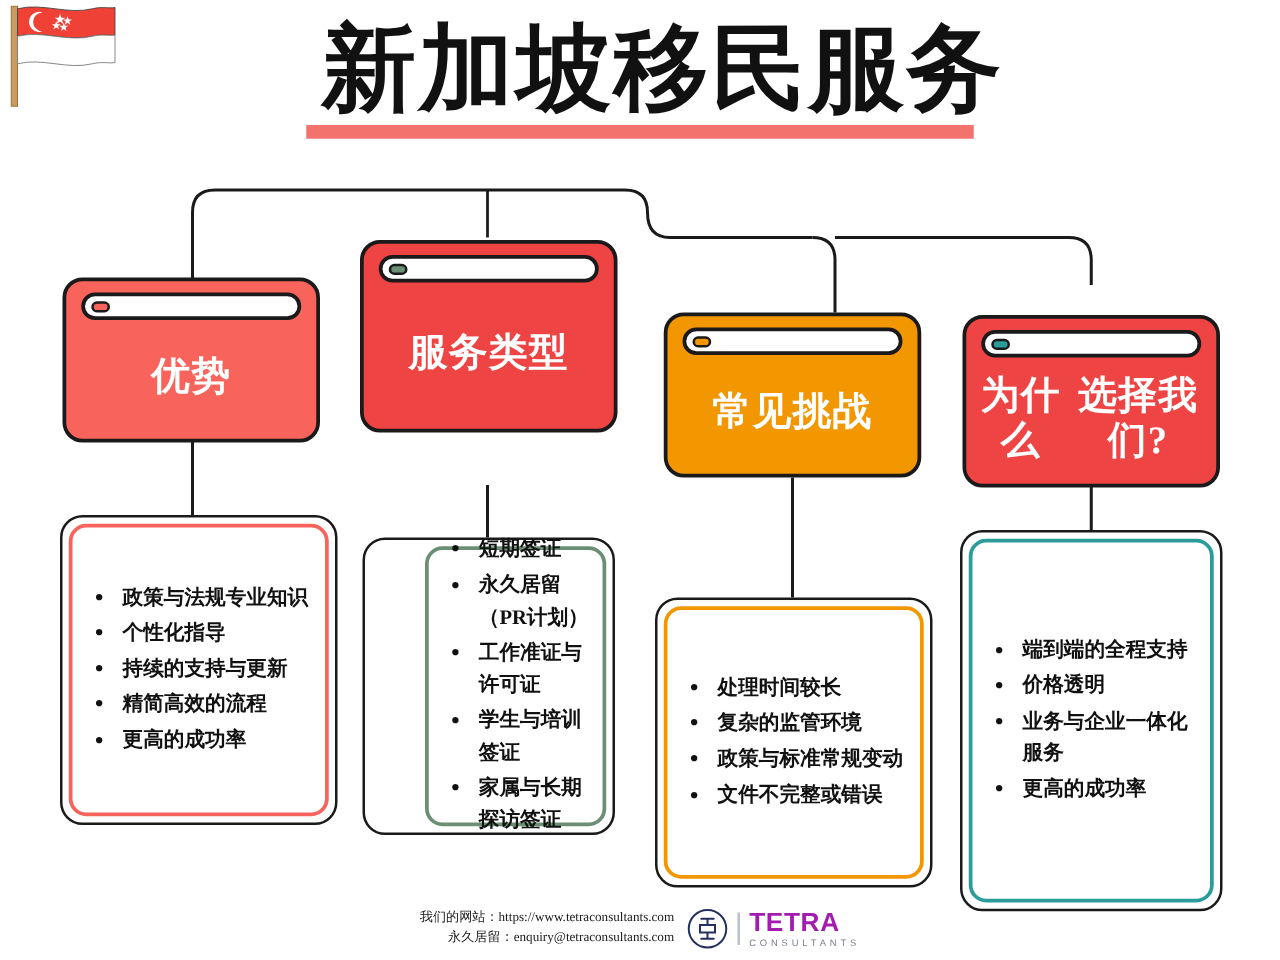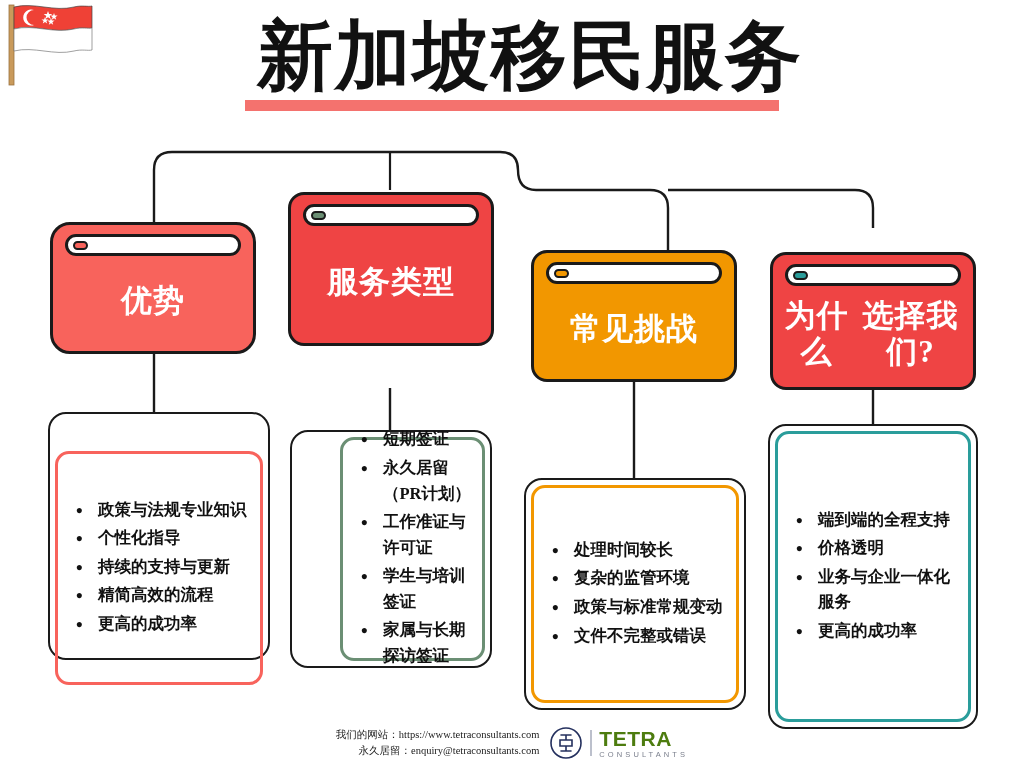--- a/index.html
+++ b/index.html
@@ -100,21 +100,21 @@
 
   
   #footer { position:absolute; left:0; bottom:8px; width:1024px;
             display:flex; align-items:center; justify-content:center; gap:10px; }
   #footer-text { text-align:right; font-size:10.5px; color:#1a1a1a; line-height:1.55;
                  font-family:"Liberation Serif","DejaVu Serif",serif; }
   #logo-wrap { display:flex; align-items:center; gap:7px; }
   #logo-divider { width:2px; height:26px; background:#bcc0cc; }
   #logo-words { line-height:1; }
   #logo-name { font-family:"Liberation Sans","DejaVu Sans",sans-serif;
-               font-size:21px; font-weight:bold; color:#4d7c0f; letter-spacing:0.5px; }
+               font-size:21px; font-weight:bold; color:#a21caf; letter-spacing:0.5px; }
   #logo-sub { font-family:"Liberation Sans","DejaVu Sans",sans-serif;
               font-size:7.5px; color:#7a7f8c; letter-spacing:3.1px; margin-top:2px; }
 </style>
 </head>
 <body>
 
 <div id="flag-wrap">
   <svg width="96" height="86" viewBox="0 0 96 86">
     <rect x="5" y="3" width="5" height="80" fill="#C99A5B" stroke="#9b7340" stroke-width="0.8"></rect>
     <path d="M10 5 C30 0, 50 10, 70 5 C78 3, 84 5, 88 4 L88 26 C84 27, 78 25, 70 27 C50 32, 30 22, 10 27 Z" fill="#EF4136" stroke="#444" stroke-width="0.7"></path>
@@ -146,21 +146,21 @@
 
     <path d="M668 190 L855 190 Q873 190 873 208 L873 228"></path>
 
     <path d="M154 352 L154 412"></path>
     <path d="M390 388 L390 430"></path>
     <path d="M634 382 L634 478"></path>
     <path d="M873 362 L873 424"></path>
   </g>
 </svg>
 
-<div class="hcard" id="hcard-0" style="left: 50px; top: 222px; width: 206px; height: 132px; background: rgb(248, 99, 92); border-radius: 20px;">
+<div class="hcard" id="hcard-0" style="left: 50px; top: 222px; width: 206px; height: 132px; background: rgb(248, 99, 92);">
   <div class="bar">
     <div class="dot" style="background: rgb(248, 99, 92);"></div>
   </div>
   <div class="htitle">优势</div>
 </div>
 
 <div class="hcard" id="hcard-1" style="left: 288px; top: 192px; width: 206px; height: 154px; background: #ef4444;">
   <div class="bar">
     <div class="dot" style="background: rgb(107, 143, 116);"></div>
   </div>
@@ -178,21 +178,21 @@
   <div class="bar">
     <div class="dot" style="background: rgb(42, 157, 155);"></div>
   </div>
   <div class="htitle">
       <span style="display:block">为什么</span>
       <span style="display:block">选择我们?</span>
     </div>
 </div>
 
 <div class="cbox" id="cbox-0" style="left:48px; top:412px; width:222px; height:248px;">
-  <div class="inner" style="border-color: rgb(248, 99, 92); margin-top: 32px;">
+  <div class="inner" style="border-color: rgb(248, 99, 92);">
     <ul>
         <li>政策与法规专业知识</li>
         <li>个性化指导</li>
         <li>持续的支持与更新</li>
         <li>精简高效的流程</li>
         <li>更高的成功率</li>
       </ul>
   </div>
 </div>
 

